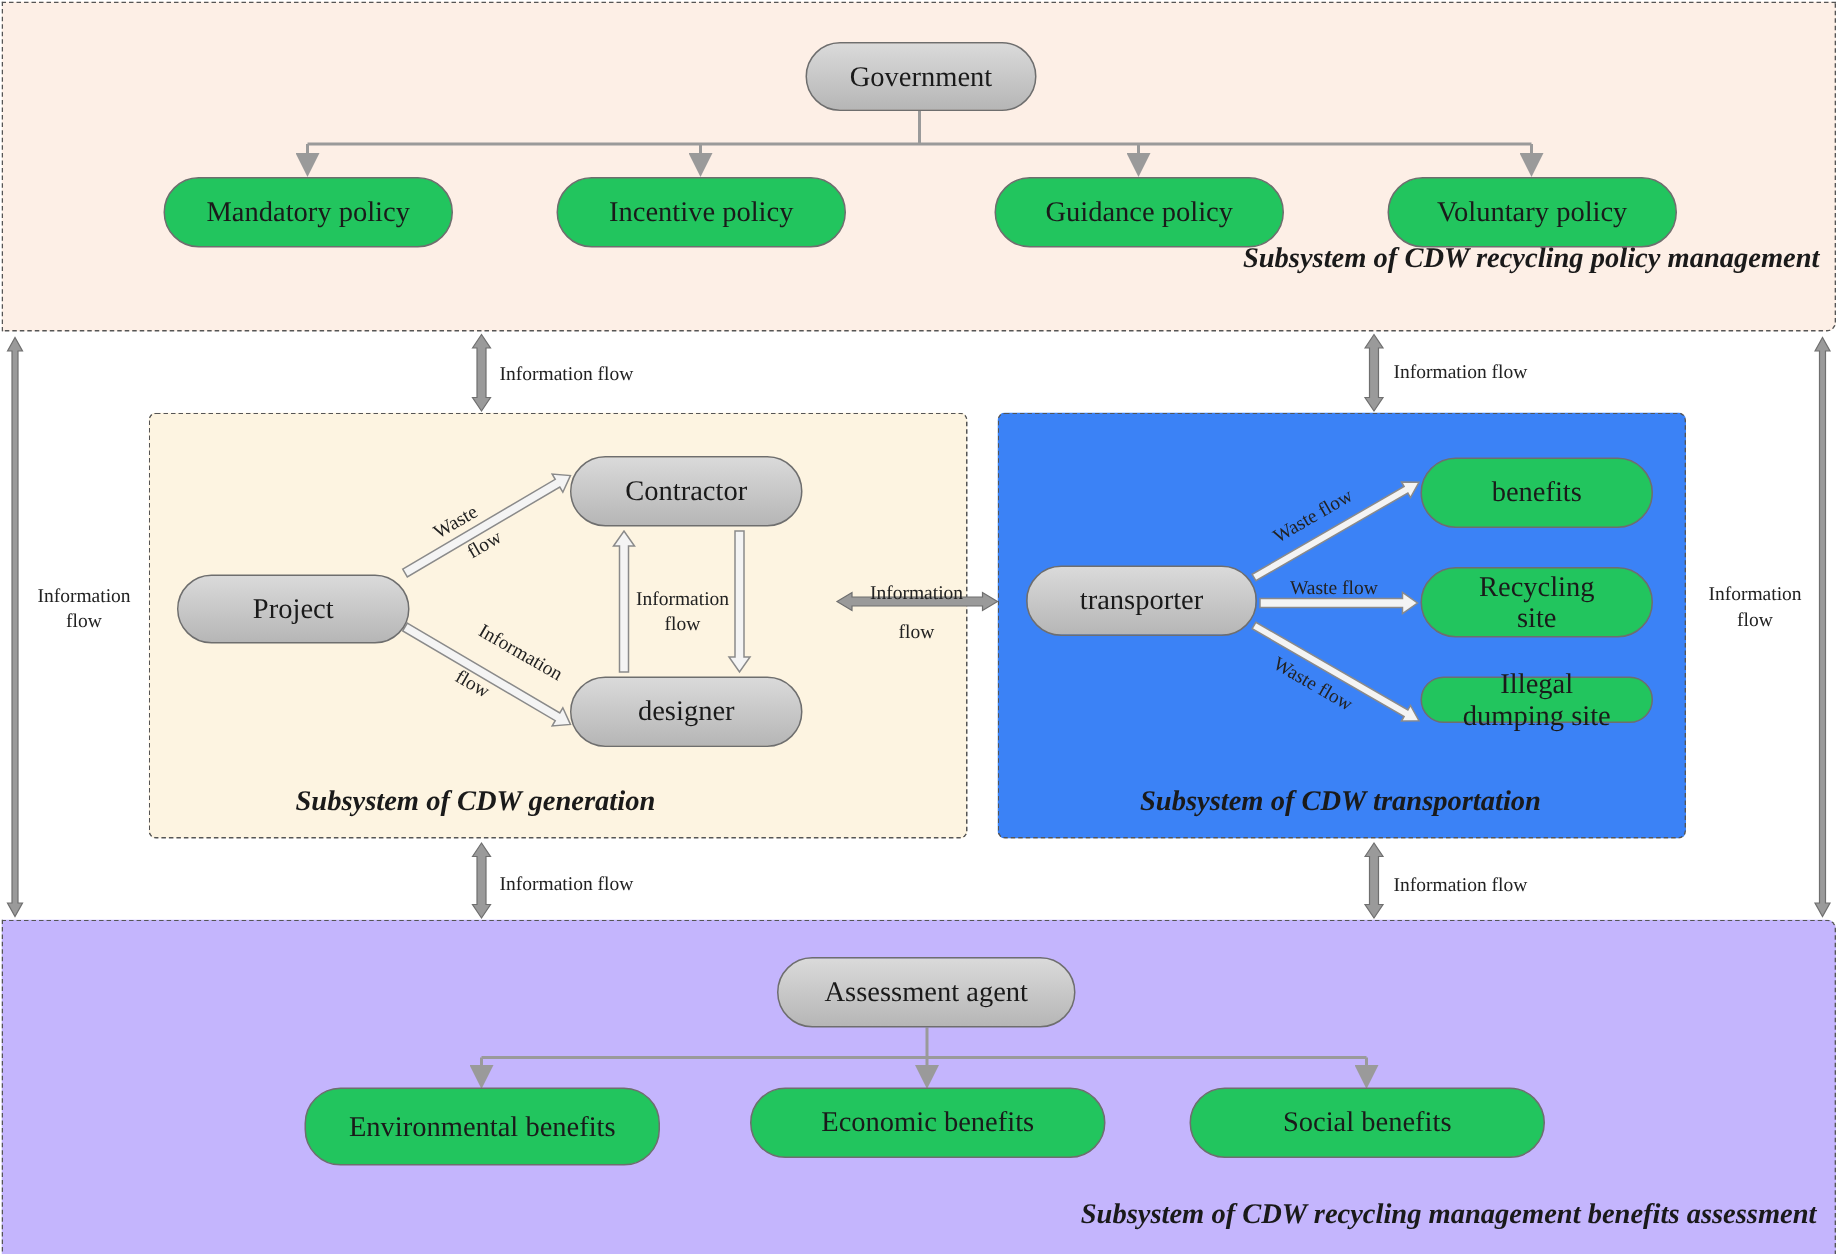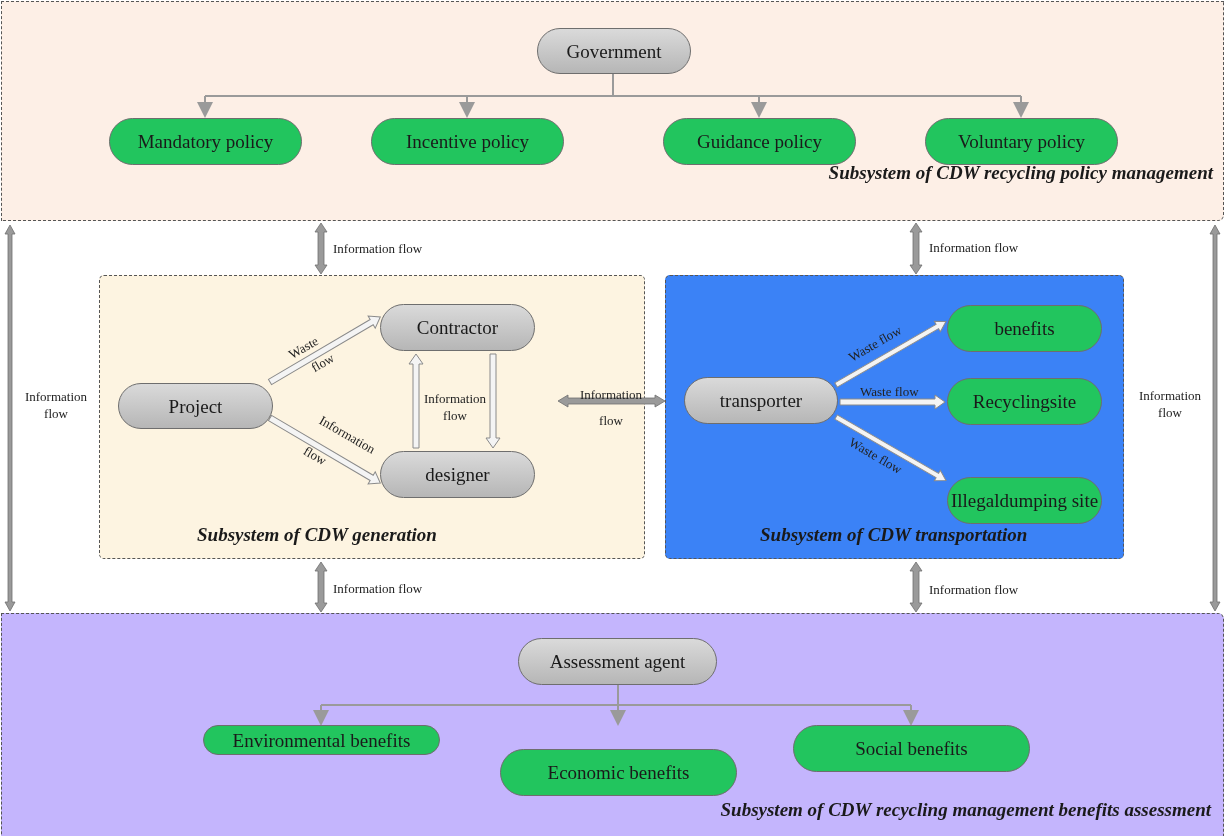--- a/index.html
+++ b/index.html
@@ -110,36 +110,36 @@
 
 <div class="lbl" style="left:288px; top:340px; transform:rotate(-30deg);">Waste</div>
 <div class="lbl" style="left:311px; top:355px; transform:rotate(-30deg);">flow</div>
 <div class="lbl" style="left:316px; top:427px; transform:rotate(30deg);">Information</div>
 <div class="lbl" style="left:303px; top:448px; transform:rotate(30deg);">flow</div>
 <div class="lbl" style="left:420px; top:391px; width:70px;">Information</div>
 <div class="lbl" style="left:420px; top:408px; width:70px;">flow</div>
 
 <div class="node dark" style="left:684px; top:377px; width:154px; height:47px;">transporter</div>
 <div class="node light" style="left:947px; top:305px; width:155px; height:47px;">benefits</div>
-<div class="node light" style="left:947px; top:378px; width:155px; height:47px; flex-direction:row;">
+<div class="node light" style="left:947px; top:378px; width:155px; height:47px; flex-direction:column;">
   <span>Recycling</span>
   <span>site</span>
 </div>
-<div class="node light" style="left:947px; top:477px; width:155px; height:47px; flex-direction:row;">
+<div class="node light" style="left:947px; top:451px; width:155px; height:31px; flex-direction:column;">
   <span>Illegal</span>
   <span>dumping site</span>
 </div>
 
 <div class="lbl" style="left:846px; top:336px; transform:rotate(-30deg);">Waste flow</div>
 <div class="lbl" style="left:860px; top:384px;">Waste flow</div>
 <div class="lbl" style="left:846px; top:448px; transform:rotate(30deg);">Waste flow</div>
 
 <div class="node dark" style="left:518px; top:638px; width:199px; height:47px;">Assessment agent</div>
-<div class="node light" style="left:203px; top:725px; width:237px; height:30px;">Environmental benefits</div>
-<div class="node light" style="left:500px; top:725px; width:237px; height:47px;margin-top:24px;">Economic benefits</div>
+<div class="node light" style="left:203px; top:725px; width:237px; height:52px;">Environmental benefits</div>
+<div class="node light" style="left:500px; top:725px; width:237px; height:47px;">Economic benefits</div>
 <div class="node light" style="left:793px; top:725px; width:237px; height:47px;">Social benefits</div>
 
 <div class="lbl" style="left:16px; top:389px; width:80px;">Information</div>
 <div class="lbl" style="left:16px; top:406px; width:80px;">flow</div>
 <div class="lbl" style="left:1130px; top:388px; width:80px;">Information</div>
 <div class="lbl" style="left:1130px; top:405px; width:80px;">flow</div>
 <div class="lbl" style="left:333px; top:241px;">Information flow</div>
 <div class="lbl" style="left:929px; top:240px;">Information flow</div>
 <div class="lbl" style="left:333px; top:581px;">Information flow</div>
 <div class="lbl" style="left:929px; top:582px;">Information flow</div>

